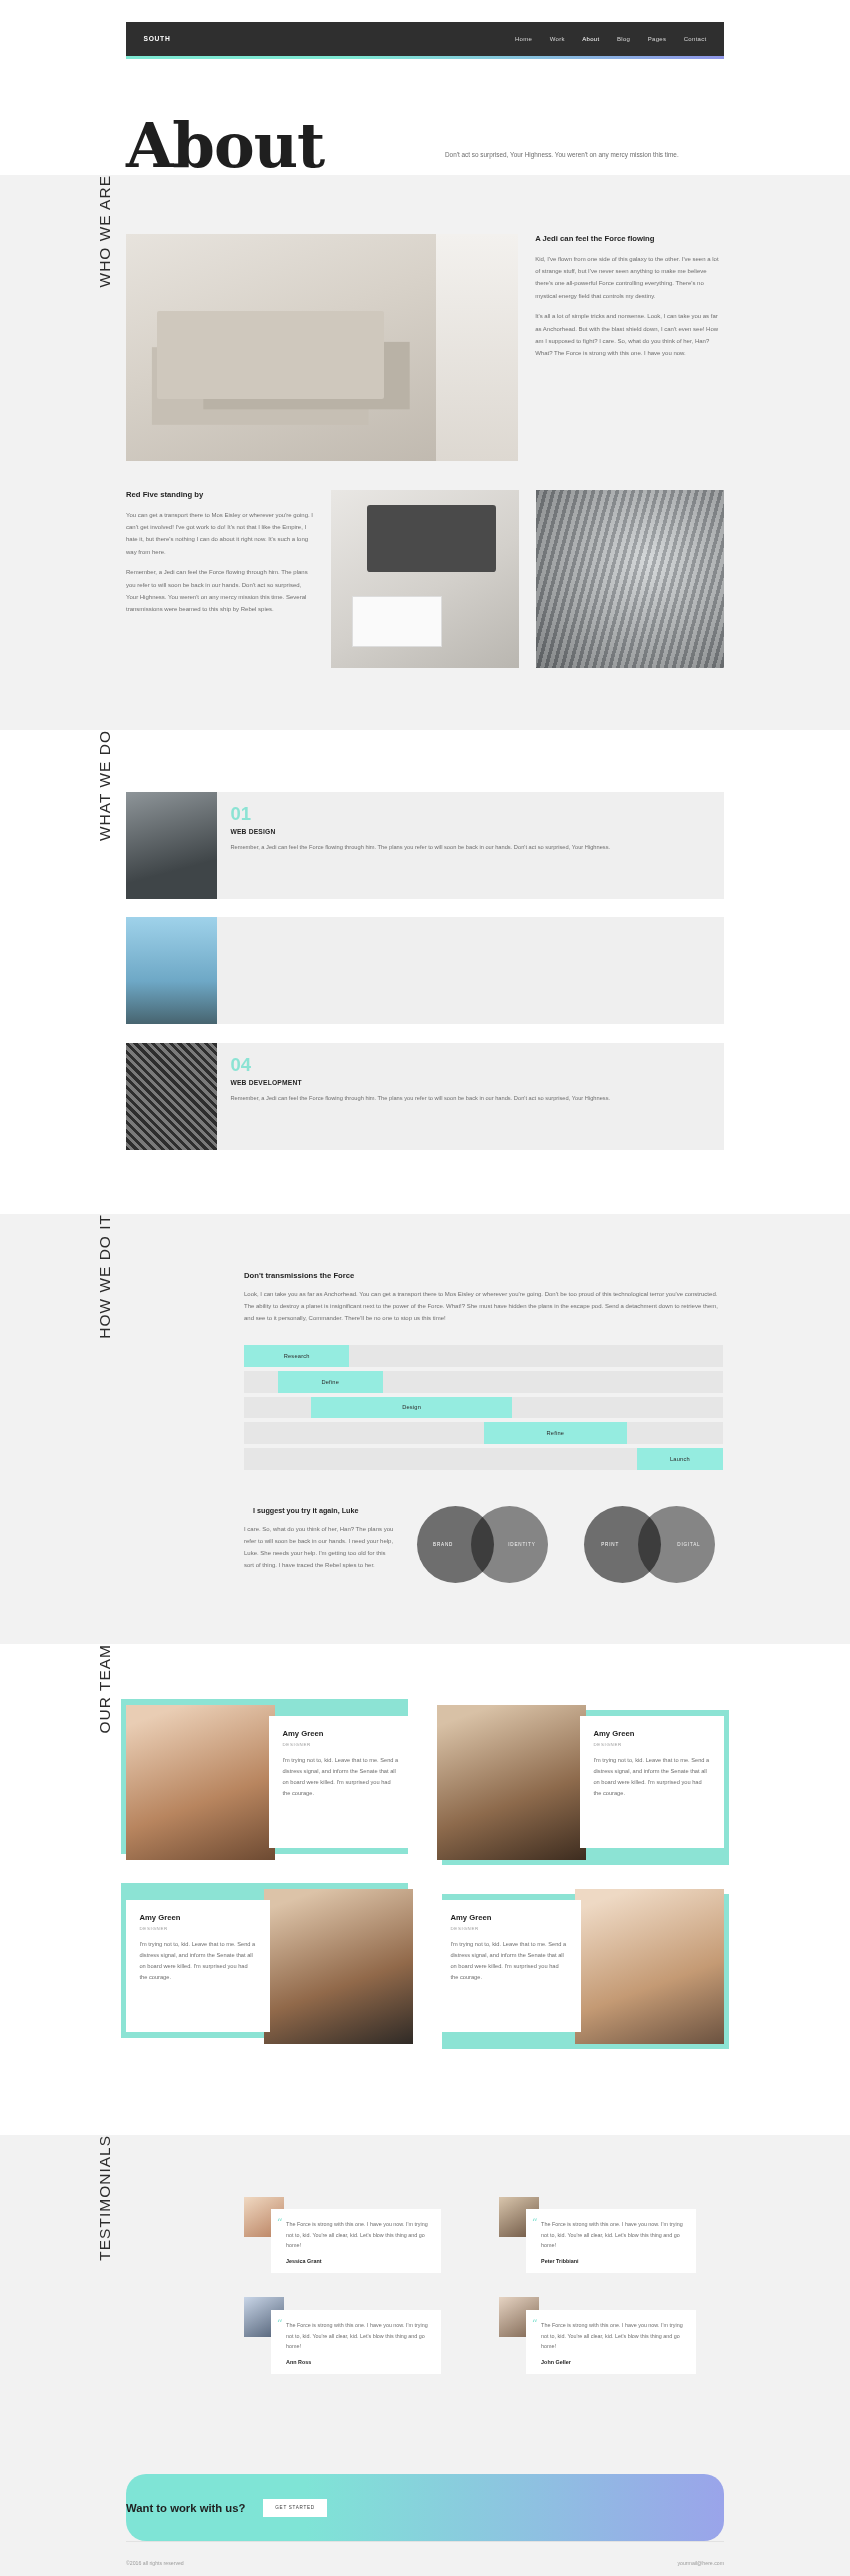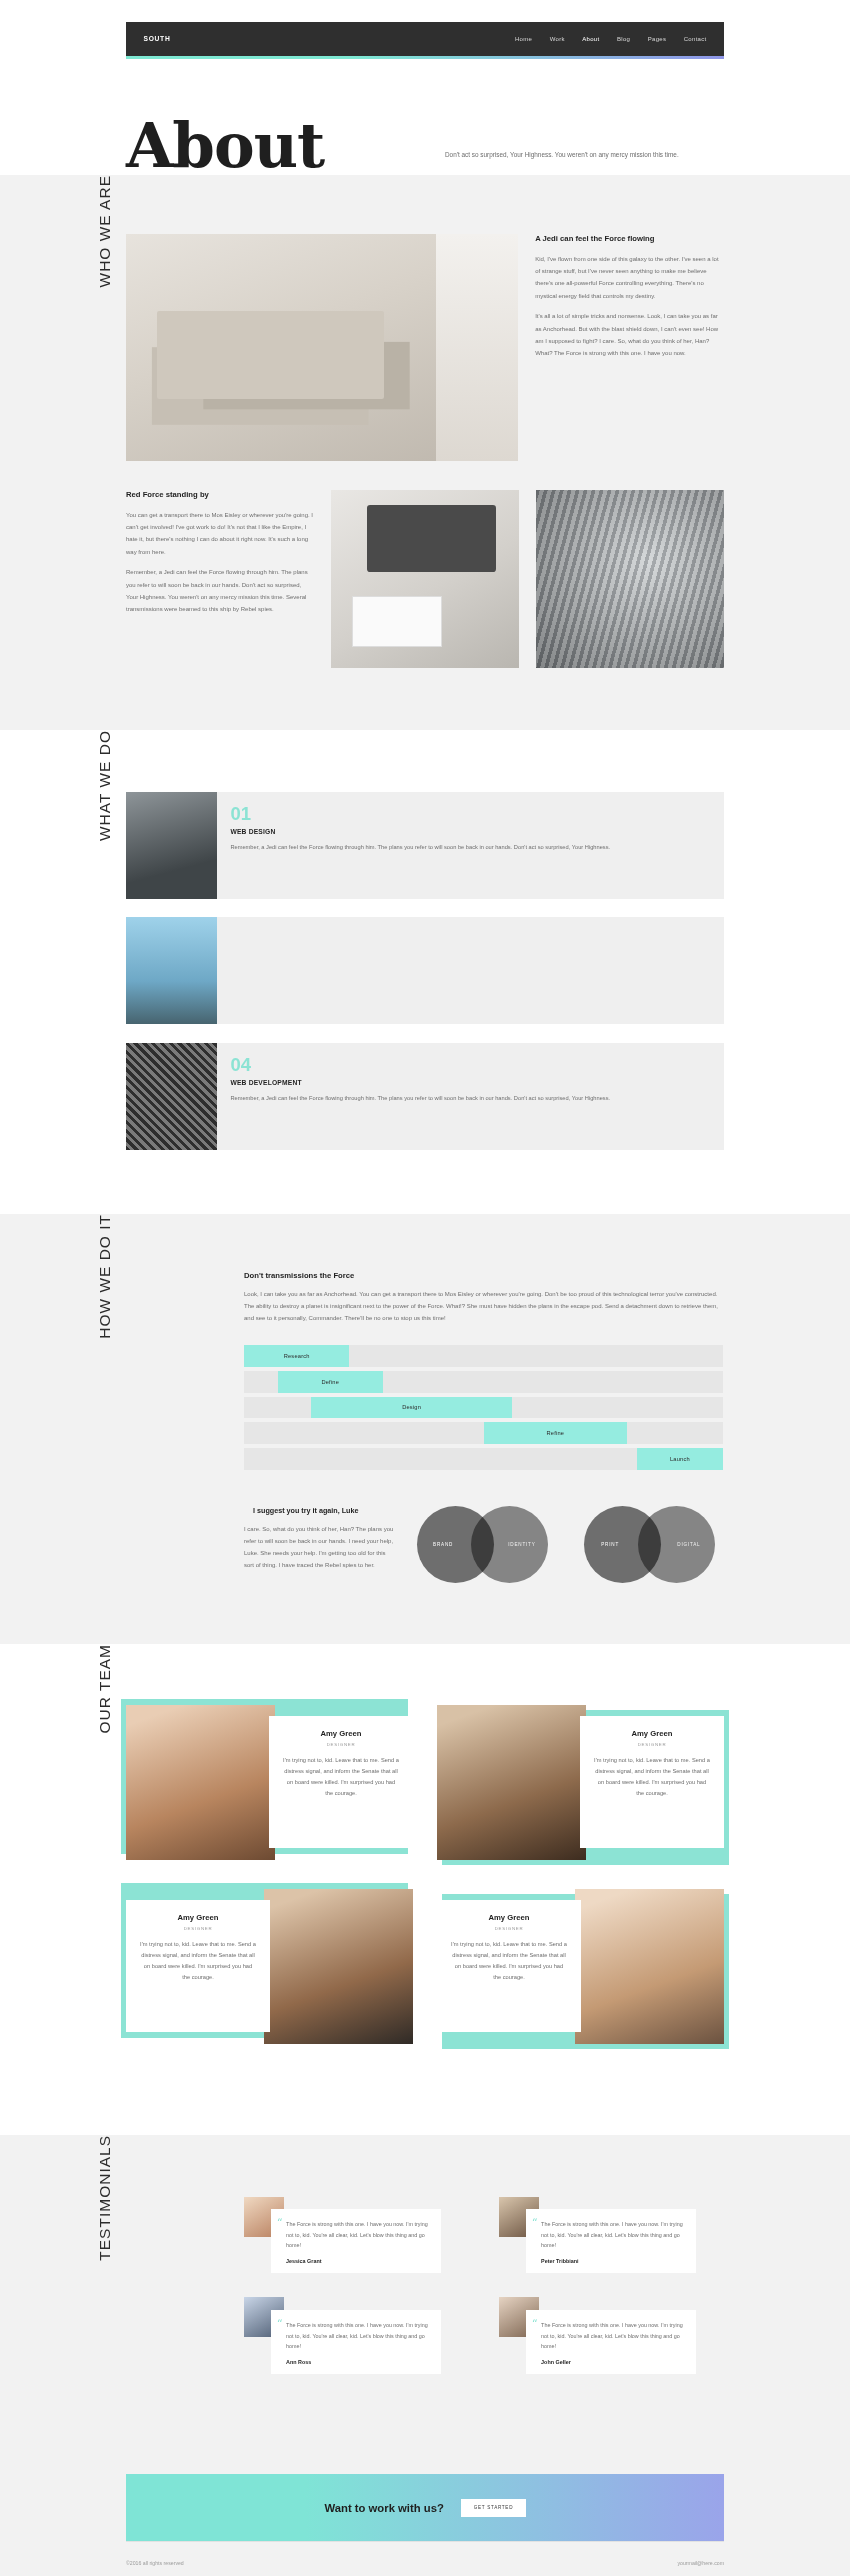--- a/index.html
+++ b/index.html
@@ -136,21 +136,21 @@
     display: flex; align-items: center; justify-content: center;
     font-size: 4.6px; letter-spacing: 0.8px; color: #ffffff;
   }
   .venn .c.left { left: 0; background: #6e6e6e; }
   .venn .c.right { left: 54px; background: #8c8c8c; mix-blend-mode: multiply; }
   .venn .c.left span { transform: translateX(-12.4px); }
   .venn .c.right span { transform: translateX(12.4px); }
 
   
   .ourteam { padding: 61px 0 62px 0; }
-  .team-row { display: flex; gap: 24px; margin-bottom: 29px; text-align: center; }
+  .team-row { display: flex; gap: 24px; margin-bottom: 29px; }
   .team-card { position: relative; width: 289px; height: 155px; }
   .team-accent { position: absolute; width: 100%; height: 100%; background: #8ce3d4; }
   .team-accent.tl { left: -5.2px; top: -5.2px; }
   .team-accent.br { left: 5.2px; top: 5.2px; }
   .team-photo { position: absolute; top: 0; width: 149px; height: 155px; }
   .team-photo.p-left { left: 0; }
   .team-photo.p-right { right: 0; }
   .ph-a { background: linear-gradient(160deg,#e9cdb4 10%,#b8855f 60%,#6d4a32 100%); }
   .ph-b { background: linear-gradient(160deg,#d8c1a6 10%,#8d6a4c 60%,#3d2c1f 100%); }
   .ph-c { background: linear-gradient(160deg,#dcc3a8 10%,#91694a 60%,#2f2a26 100%); }
@@ -180,21 +180,21 @@
   }
   .quote-mark { position: absolute; left: 6.2px; top: 8.2px; font-size: 11.3px; color: #8ce3d4; font-family: "DejaVu Serif", serif; }
   .test-text { font-size: 5.4px; line-height: 1.95; color: #6e6e6e; }
   .test-name { font-size: 5.4px; font-weight: bold; color: #1f1f1f; margin-top: 7.2px; }
 
   
   .cta-band { padding: 36px 0 20.6px 0; background: #f2f2f2; }
   .cta {
     width: 598px; margin: 0 auto; height: 67px;
     background: linear-gradient(to right, #7fe4d6 0%, #7fe4d6 30%, #9aa4ea 100%);
-    display: flex; align-items: center; justify-content: center; gap: 17.5px;
+    display: flex; align-items: center; justify-content: flex-start; gap: 17.5px; border-radius: 20px;
   }
   .cta h3 { font-size: 11.3px; color: #1f1f1f; font-weight: bold; }
   .cta-btn {
     background: #ffffff; color: #3b3b3b; border: 0; font-size: 4.6px; letter-spacing: 0.7px;
     padding: 6.7px 12.4px; cursor: pointer;
   }
 
   
   .footer { width: 598px; margin: 0 auto; padding: 17.5px 0 31px 0;
             display: flex; justify-content: space-between; border-top: 0.5px solid #e2e2e2; }
@@ -232,21 +232,21 @@
         <div class="wwa-photo"></div>
         <div class="wwa-text">
           <h3>A Jedi can feel the Force flowing</h3>
           <p>Kid, I've flown from one side of this galaxy to the other. I've seen a lot of strange stuff, but I've never seen anything to make me believe there's one all-powerful Force controlling everything. There's no mystical energy field that controls my destiny.</p>
           <p>It's all a lot of simple tricks and nonsense. Look, I can take you as far as Anchorhead. But with the blast shield down, I can't even see! How am I supposed to fight? I care. So, what do you think of her, Han? What? The Force is strong with this one. I have you now.</p>
         </div>
       </div>
 
       <div class="wwa-bottom">
         <div class="col-text">
-          <h3>Red Force standing by</h3>
+          <h3>Red Five standing by</h3>
           <p>You can get a transport there to Mos Eisley or wherever you're going. I can't get involved! I've got work to do! It's not that I like the Empire, I hate it, but there's nothing I can do about it right now. It's such a long way from here.</p>
           <p>Remember, a Jedi can feel the Force flowing through him. The plans you refer to will soon be back in our hands. Don't act so surprised, Your Highness. You weren't on any mercy mission this time. Several transmissions were beamed to this ship by Rebel spies.</p>
         </div>
         <div class="img-desk"></div>
         <div class="img-stairs"></div>
       </div>
     </div>
   </div>
 
   <div class="band white">

